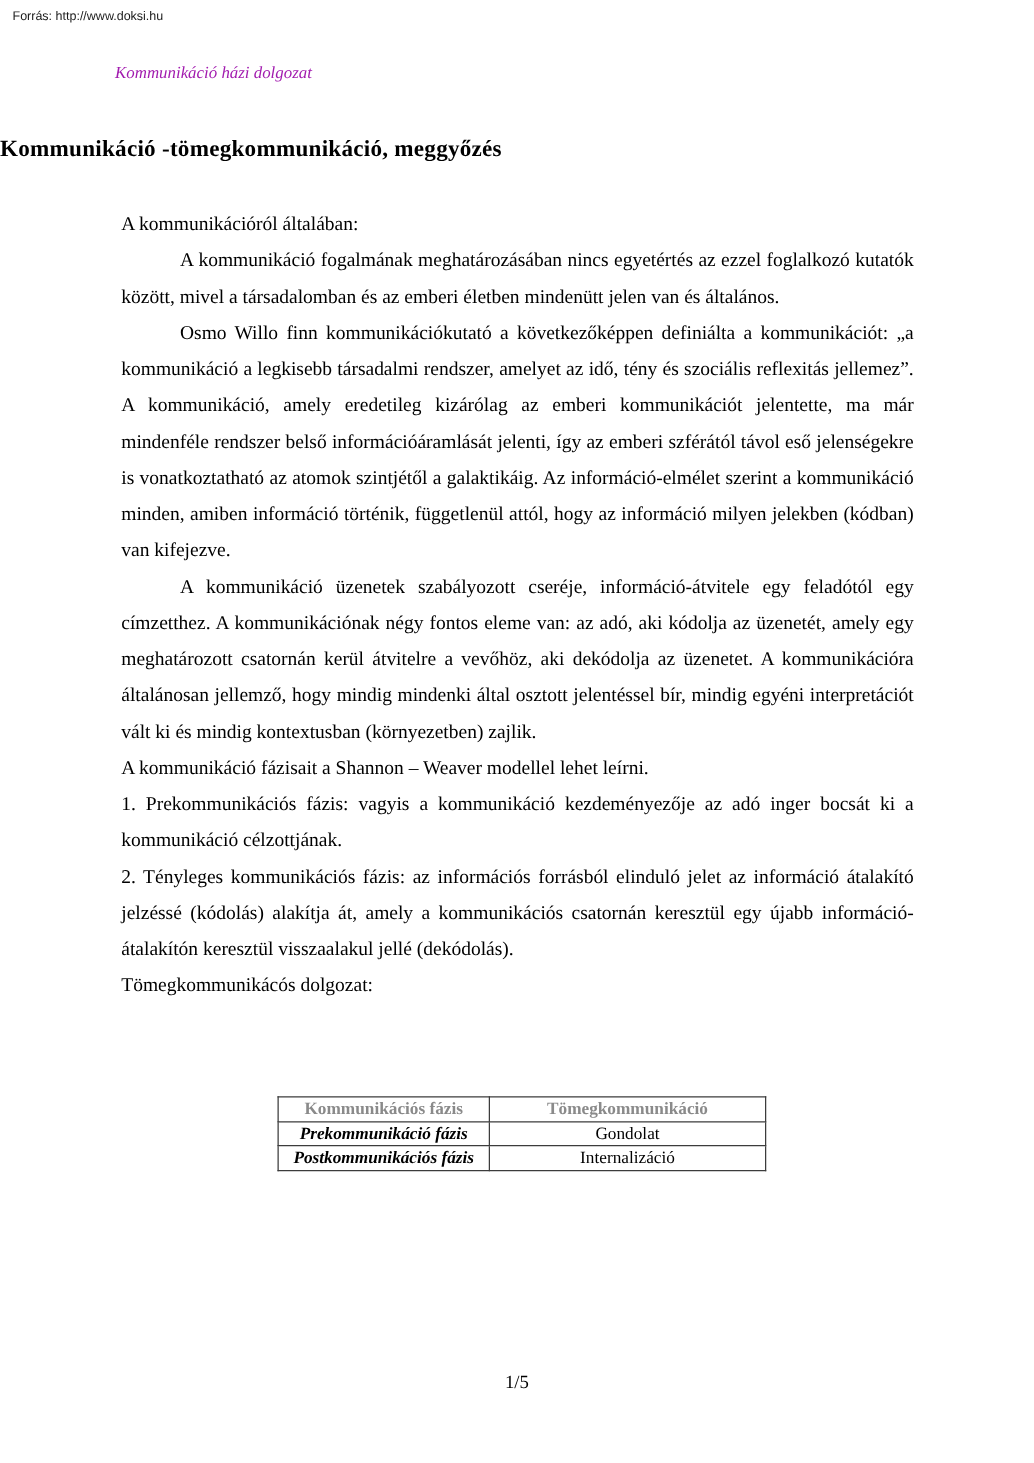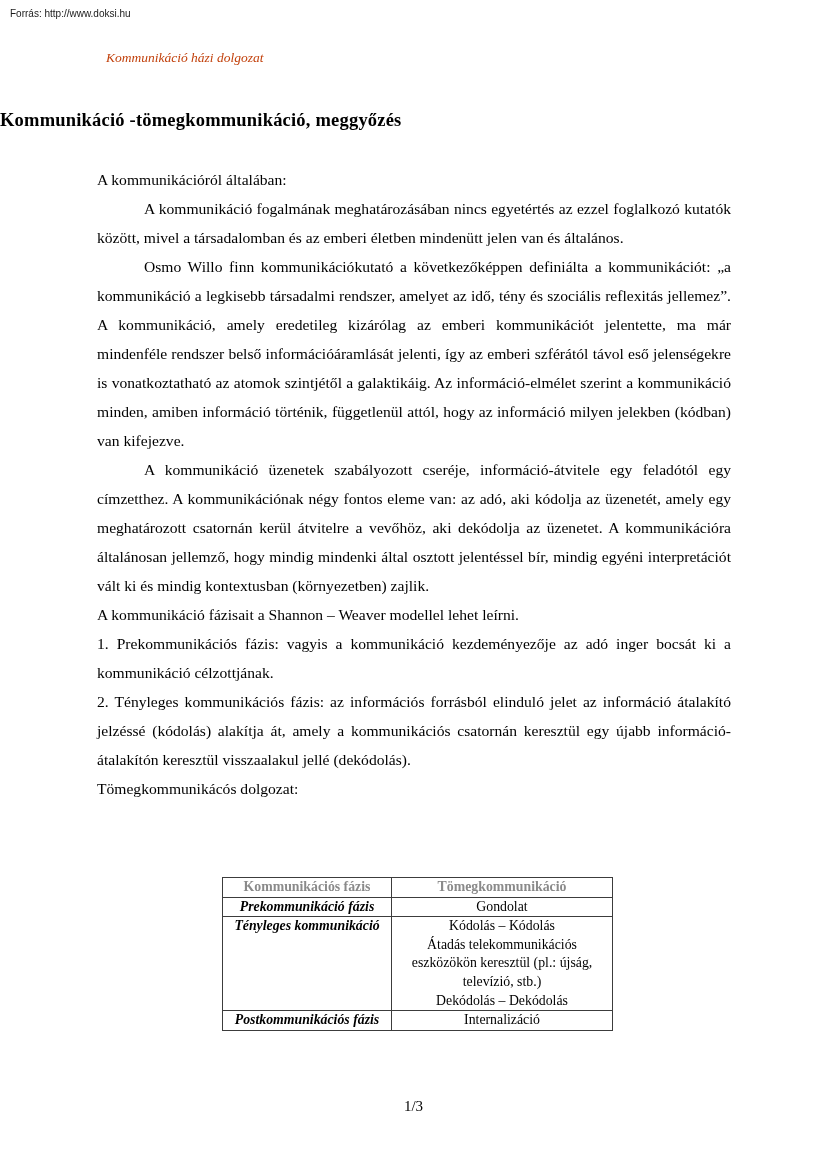--- a/index.html
+++ b/index.html
@@ -18,24 +18,24 @@
     top: 8px;
     left: 10px;
     font-family: "Liberation Sans", sans-serif;
     font-size: 10px;
     color: #1a1a1a;
     white-space: nowrap;
   }
   .running-header {
     position: absolute;
     top: 50px;
-    left: 106px;
+    left: 92px;
     font-style: italic;
     font-size: 13.5px;
-    color: #c2410c;
+    color: #a21caf;
     white-space: nowrap;
   }
   .doc-title {
     position: absolute;
     top: 98px;
     left: 0;
     width: 100%;
     text-align: left;
     font-weight: bold;
     font-size: 18.5px;
@@ -111,27 +111,19 @@
   <tbody>
     <tr>
       <td class="hdr col-phase">Kommunikációs fázis</td>
       <td class="hdr col-value">Tömegkommunikáció</td>
     </tr>
     <tr>
       <td class="phase col-phase">Prekommunikáció fázis</td>
       <td class="col-value">Gondolat</td>
     </tr>
     <tr>
-      <td class="phase col-phase">Tényleges kommunikáció</td>
-      <td class="col-value">
-        <div>Kódolás – Kódolás</div>
-        <div>Átadás telekommunikációs eszközökön keresztül (pl.: újság, televízió, stb.)</div>
-        <div>Dekódolás – Dekódolás</div>
-      </td>
-    </tr>
-    <tr>
       <td class="phase col-phase">Postkommunikációs fázis</td>
       <td class="col-value">Internalizáció</td>
     </tr>
   </tbody>
 </table>
 
-<div class="page-number">1/3</div>
+<div class="page-number">1/5</div>
 
 </body></html>

